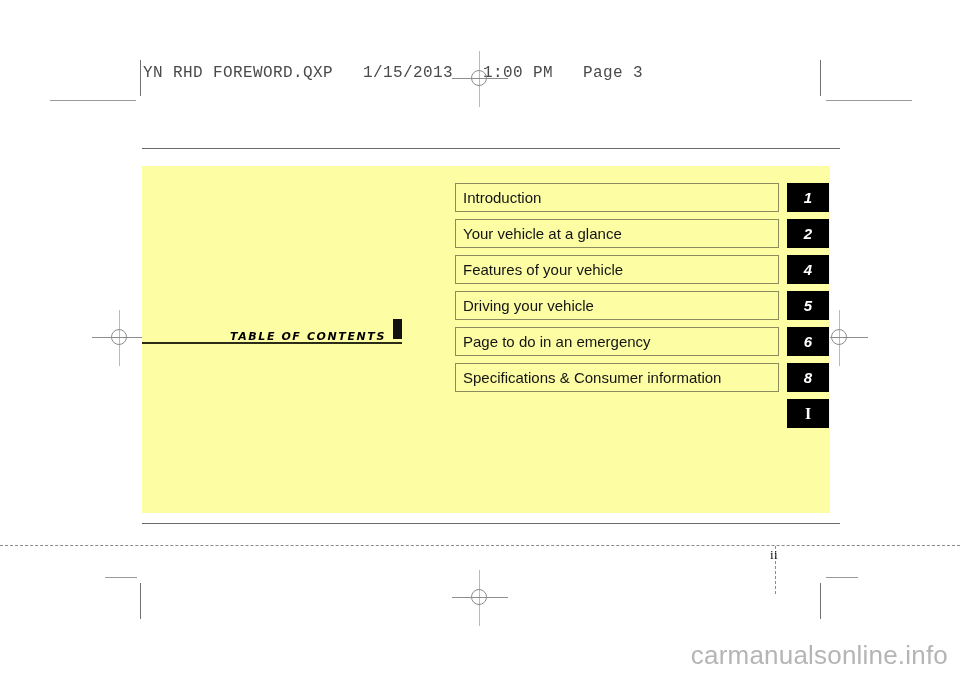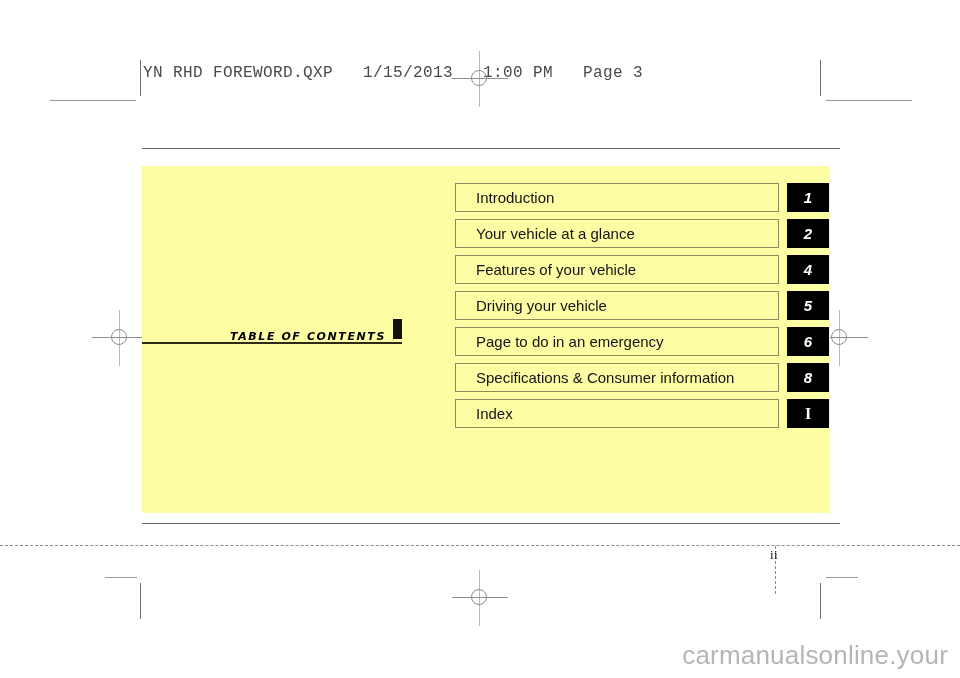--- a/index.html
+++ b/index.html
@@ -170,21 +170,21 @@
     left: 0;
     top: 0;
     width: 324px;
     height: 29px;
     box-sizing: border-box;
     border: 1px solid #8b8b5e;
     background: #fdfda4;
     font-size: 15px;
     color: #141414;
     line-height: 27px;
-    padding-left: 20px;
+    padding-left: 7px;
     white-space: nowrap;
     overflow: hidden;
   }
   .toc-tab {
     position: absolute;
     left: 332px;
     top: 0;
     width: 42px;
     height: 29px;
     background: #000000;
@@ -307,23 +307,22 @@
       <div class="toc-tab">6</div>
     </div>
 
 
     <div class="toc-row">
       <div class="toc-label">Specifications &amp; Consumer information</div>
       <div class="toc-tab">8</div>
     </div>
 
     <div class="toc-row">
-      <div class="toc-label">Index</div>
       <div class="toc-tab roman">I</div>
     </div>
 
   </div>
 
   <div class="folio">ii</div>
 
-  <div class="watermark">carmanualsonline.your</div>
+  <div class="watermark">carmanualsonline.info</div>
 
 </div>
 
 </body></html>

